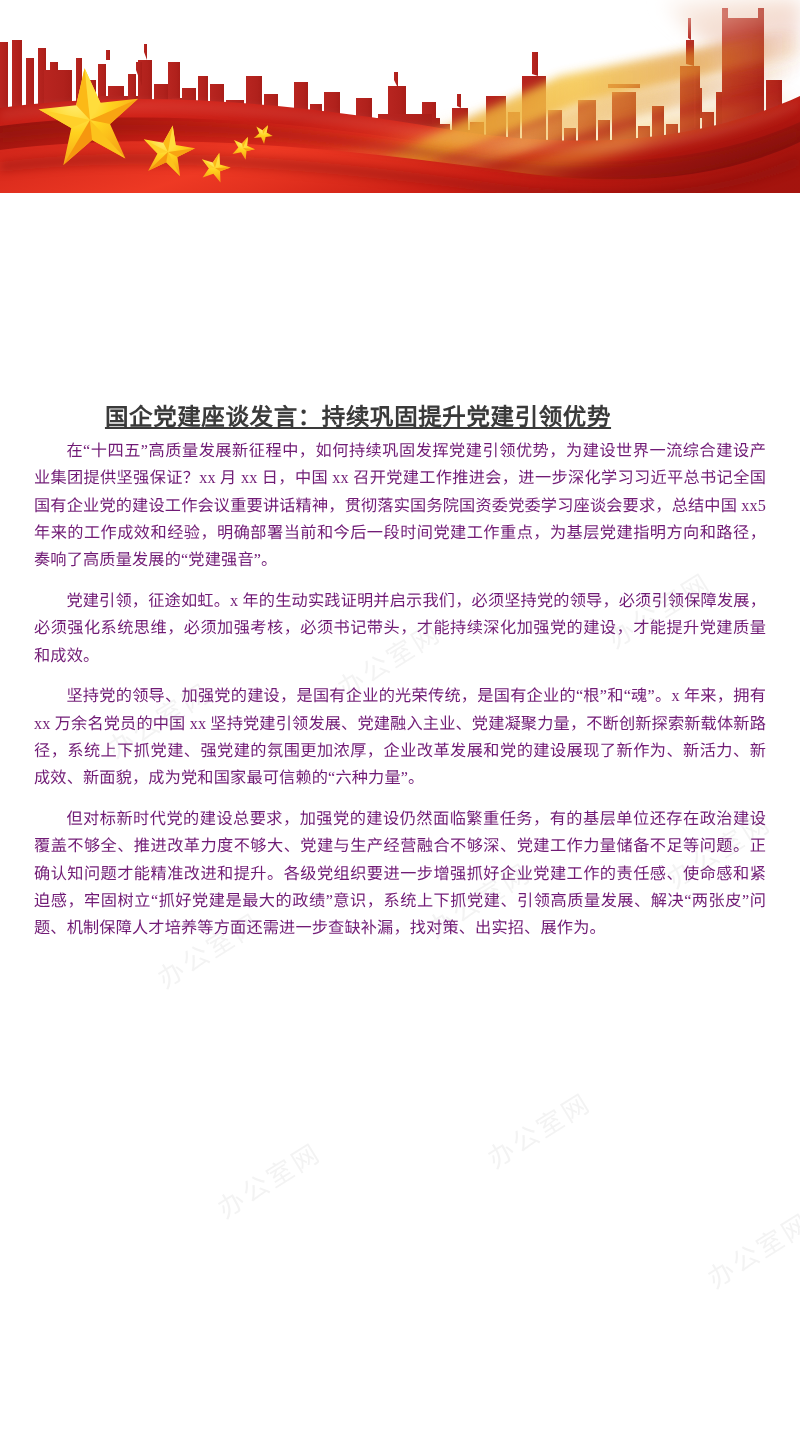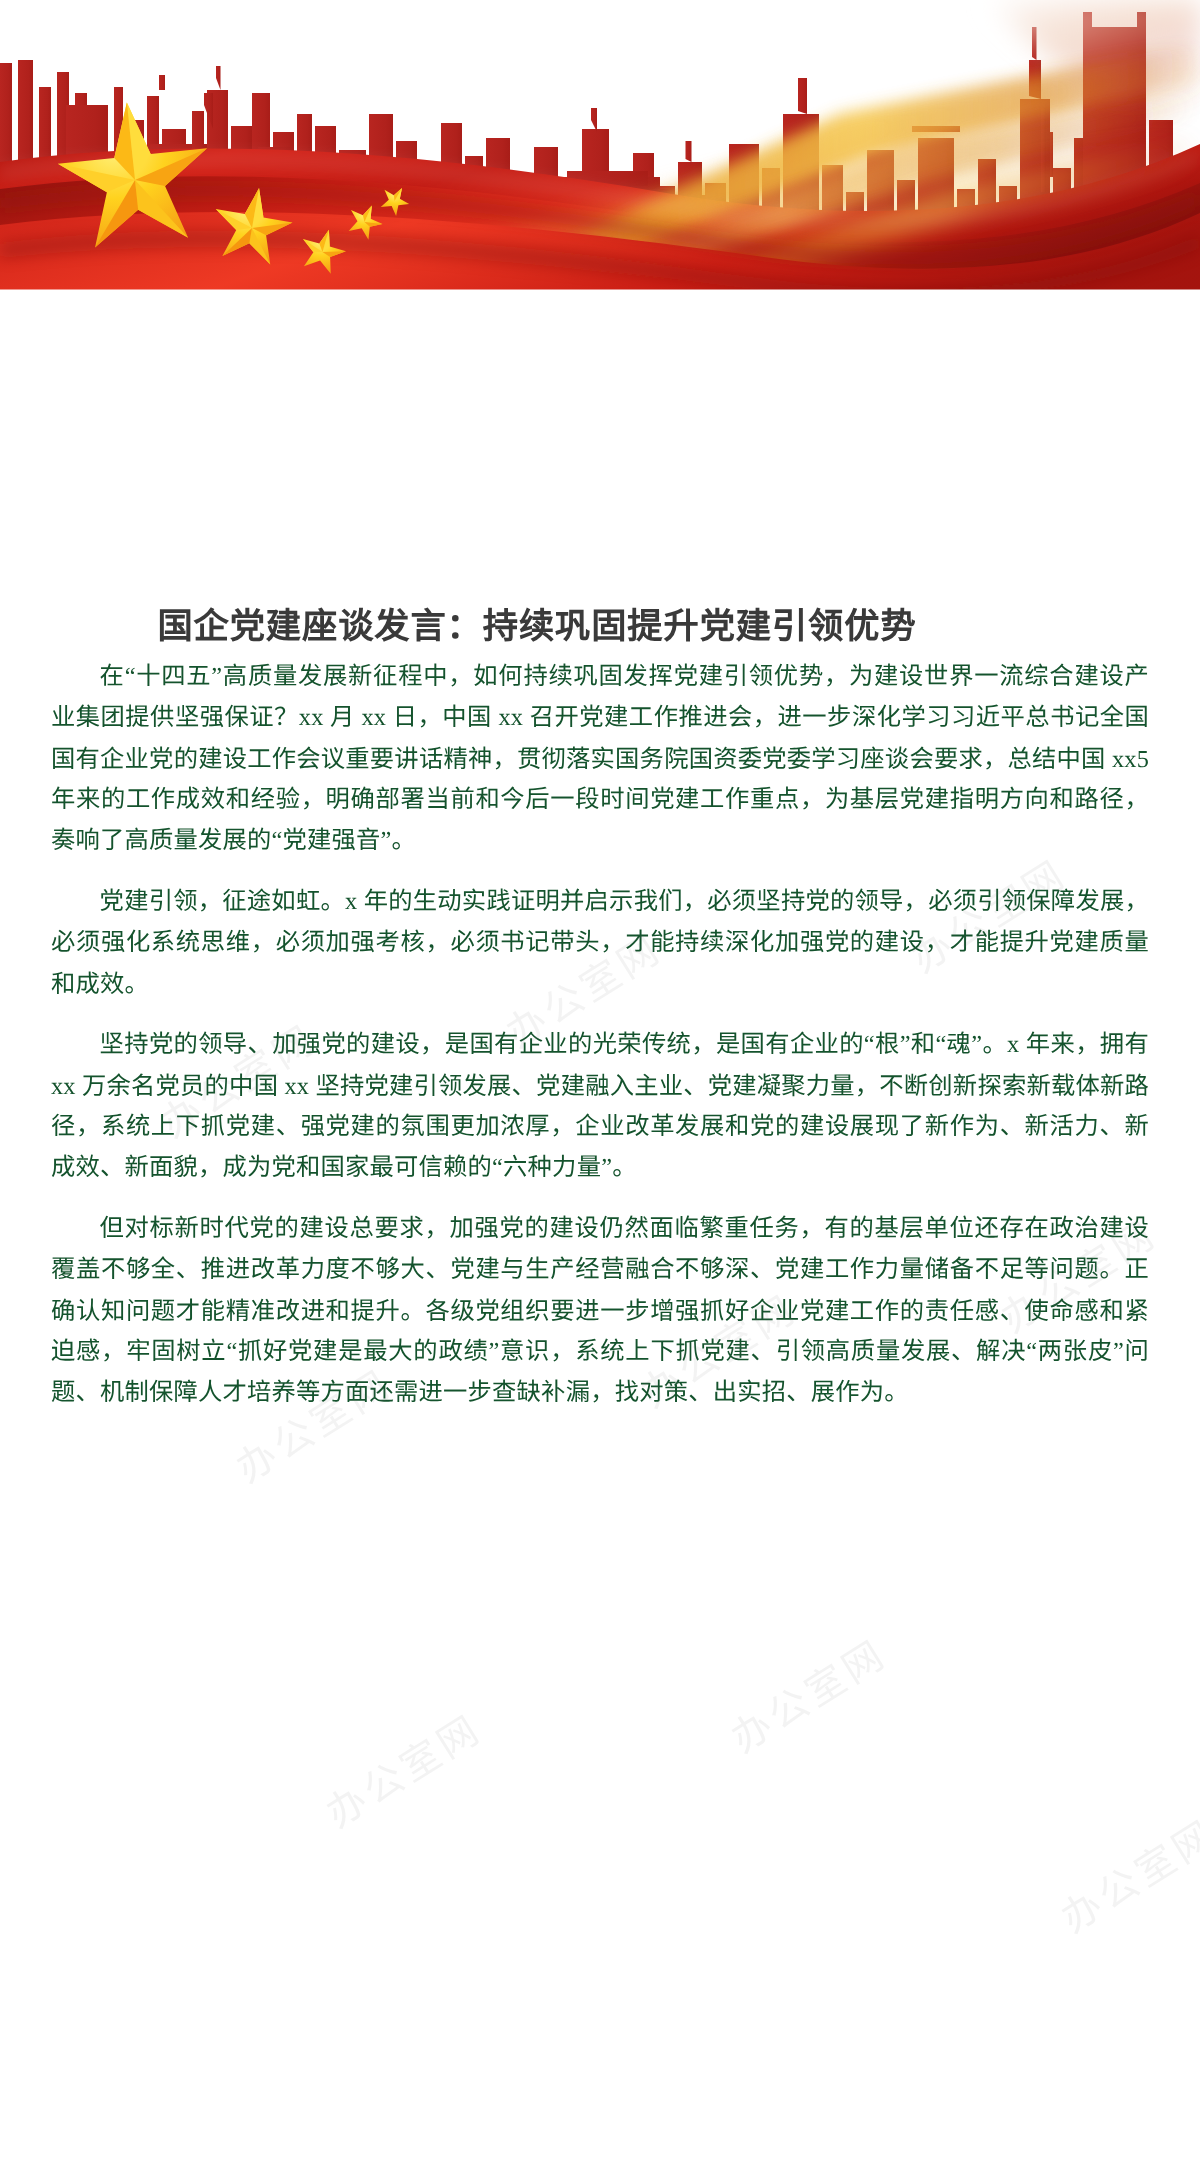--- a/index.html
+++ b/index.html
@@ -50,34 +50,35 @@
     position: absolute;
     top: 186px;
     left: 0;
     width: 716px;
     text-align: center;
     font-size: 23.5px;
     font-weight: bold;
     letter-spacing: 0.6px;
     color: #3a3a3a;
     font-family: "Liberation Serif", "DejaVu Serif", serif;
+    text-decoration: underline;
   }
 
   .body-text {
     position: absolute;
     top: 242px;
     left: 34px;
     width: 732px;
   }
 
   .para {
     margin: 0 0 13.5px 0;
     font-size: 16.2px;
     line-height: 27.3px;
-    color: #14532d;
+    color: #701a75;
     text-indent: 2em;
     text-align: justify;
     text-justify: inter-ideograph;
     letter-spacing: 0.15px;
     font-family: "Liberation Serif", "DejaVu Serif", serif;
   }
 
   
   .wm-layer {
     position: absolute;

